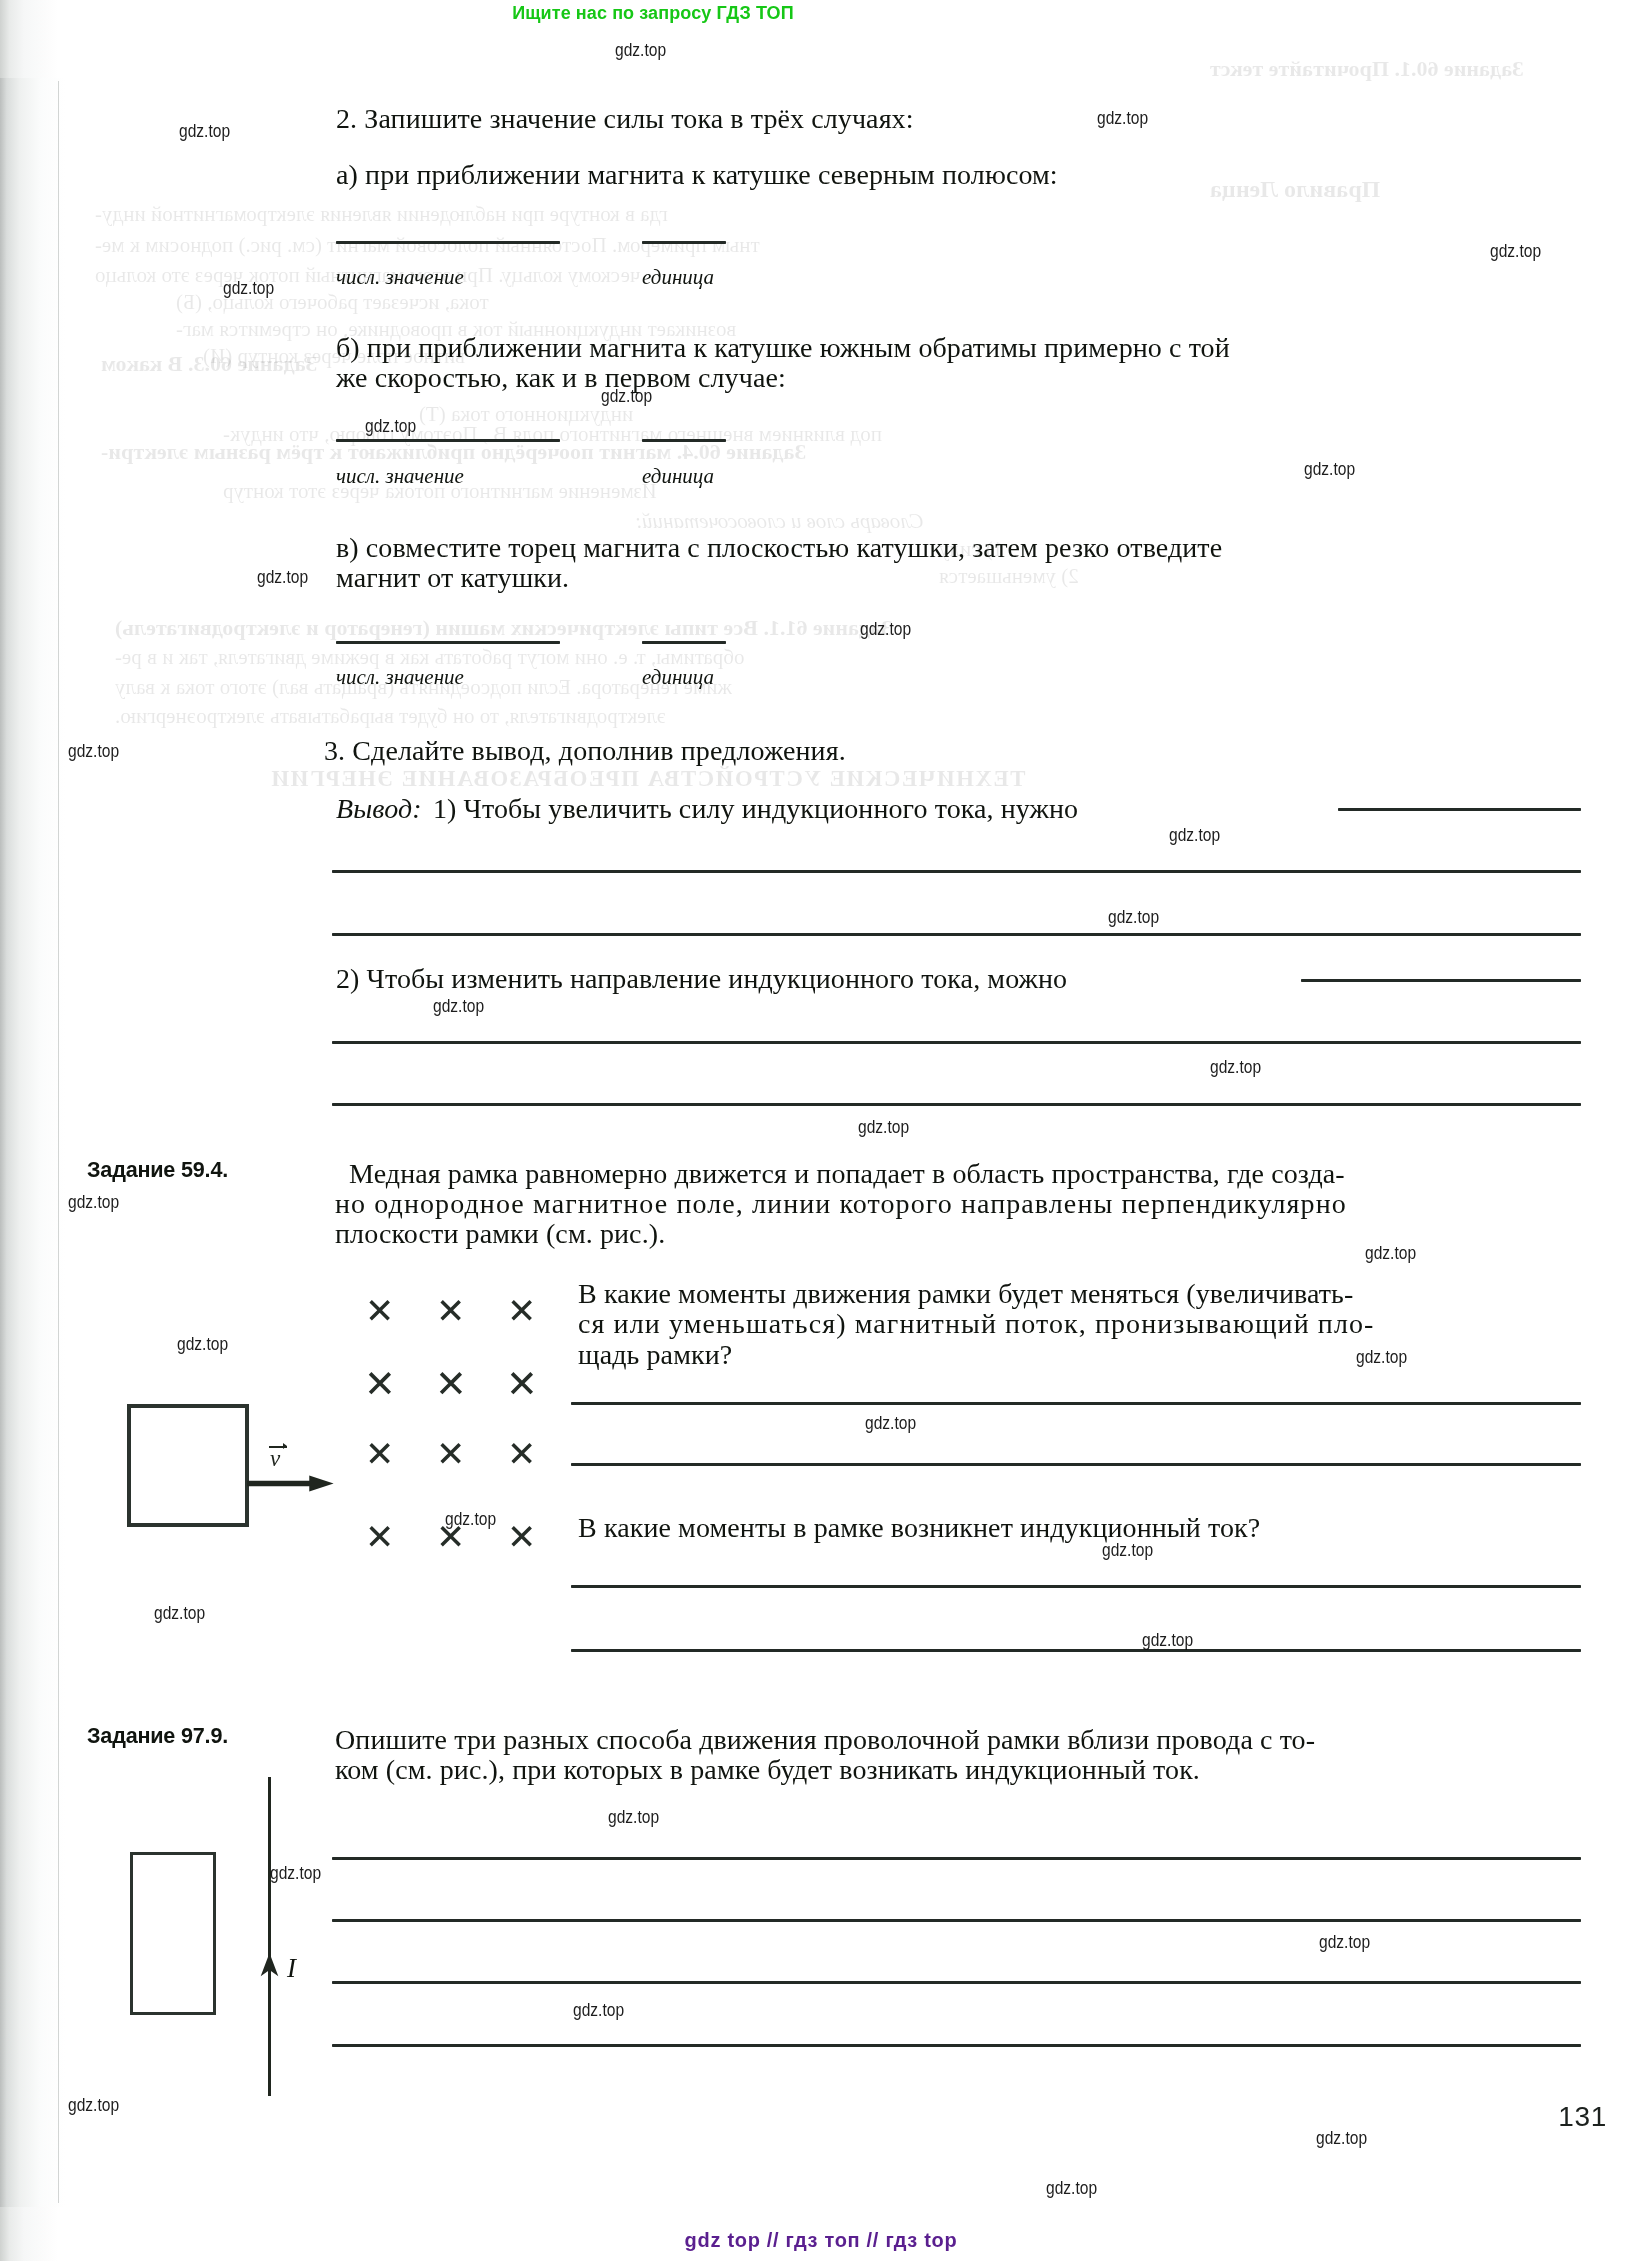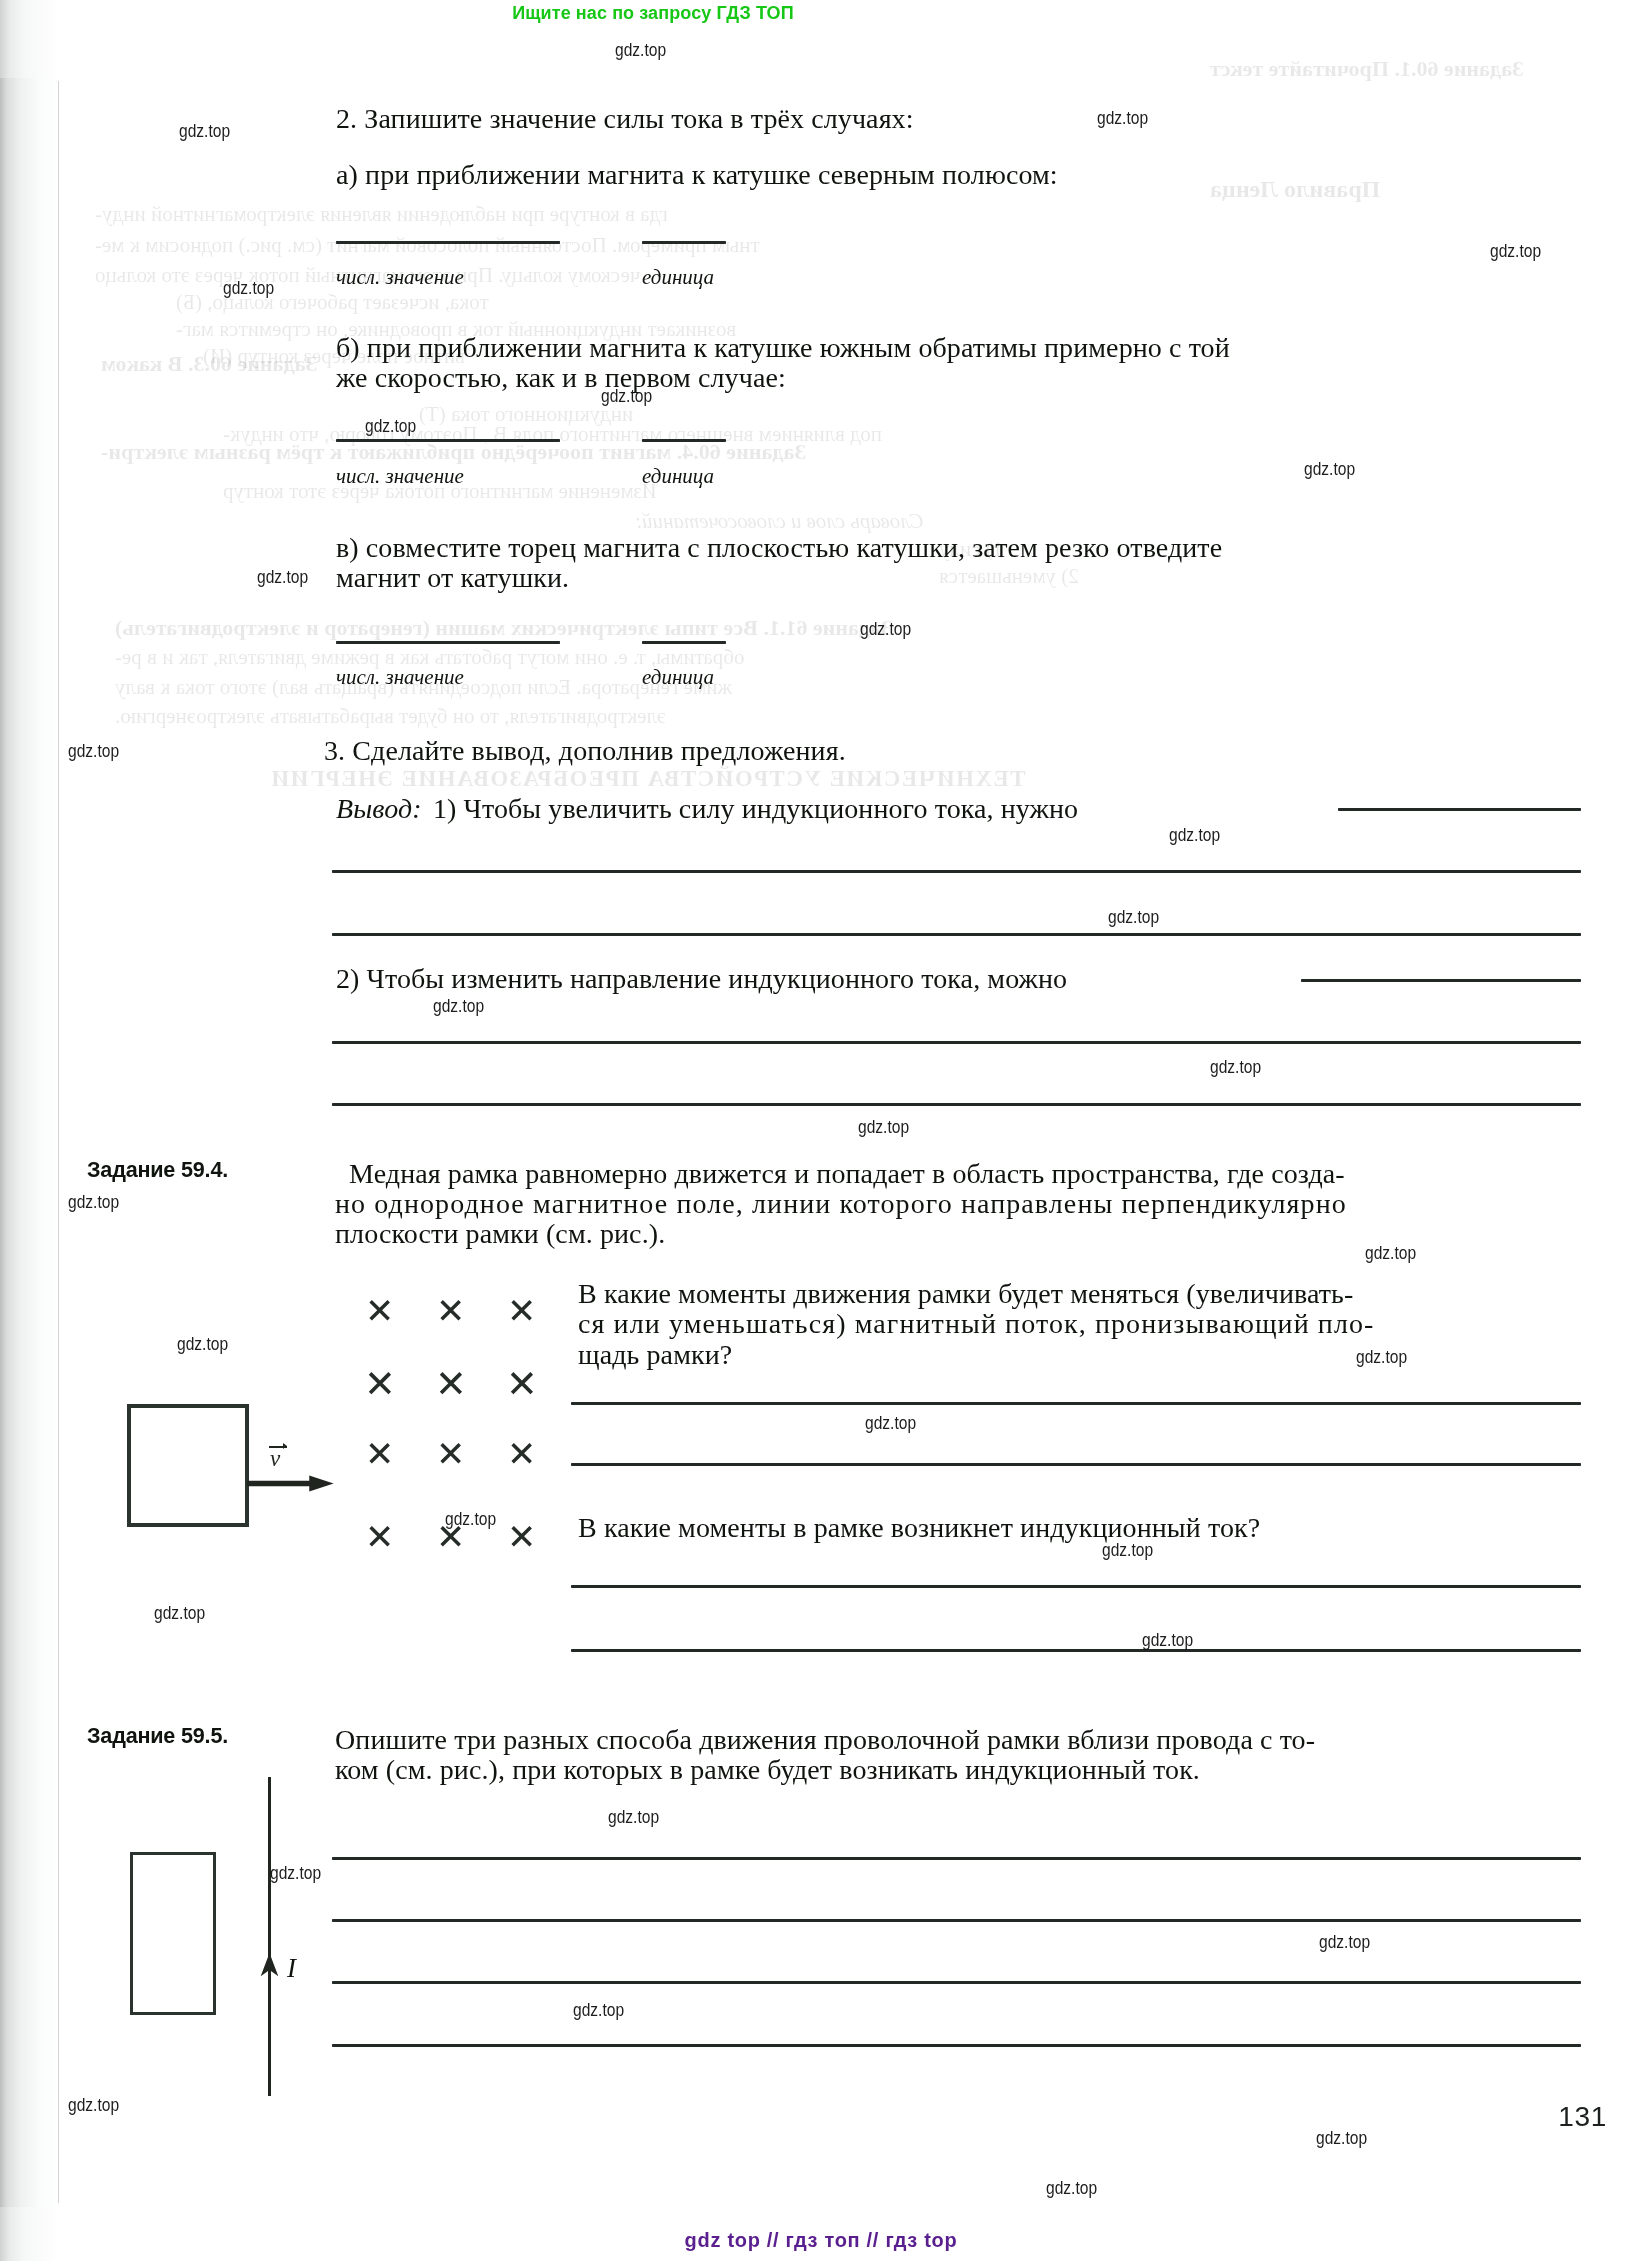--- a/index.html
+++ b/index.html
@@ -192,21 +192,21 @@
 
   <div class="xmark" style="left:365px;top:1434px;font-size:35px;">✕</div>
   <div class="xmark" style="left:436px;top:1434px;font-size:35px;">✕</div>
   <div class="xmark" style="left:507px;top:1434px;font-size:35px;">✕</div>
 
   <div class="xmark" style="left:365px;top:1517px;font-size:35px;">✕</div>
   <div class="xmark" style="left:436px;top:1517px;font-size:35px;">✕</div>
   <div class="xmark" style="left:507px;top:1517px;font-size:35px;">✕</div>
 </div>
 
-<div class="txt task-num" style="left:87px;top:1723px;">Задание 59.5.</div>
+<div class="txt task-num" style="left:87px;top:1723px;">Задание 97.9.</div>
 <div class="txt q" style="left:335px;top:1722px;">Опишите три разных способа движения проволочной рамки вблизи провода с то-</div>
 <div class="txt q" style="left:335px;top:1752px;">ком (см. рис.), при которых в рамке будет возникать индукционный ток.</div>
 
 <div>
   <div class="frame-rect" style="left:130px;top:1852px;width:80px;height:157px;border-width:3.4px;"></div>
   <div style="position:absolute;left:268px;top:1777px;width:2.7px;height:319px;background:#20261f;"></div>
   <svg style="position:absolute;left:260px;top:1953px;" width="19" height="26" viewBox="0 0 28 38">
     <path d="M14 0 L27 34 L14 25 L1 34 Z" fill="#20261f"></path>
   </svg>
   <div class="txt" style="left:287px;top:1953px;font-style:italic;font-size:27px;">I</div>

